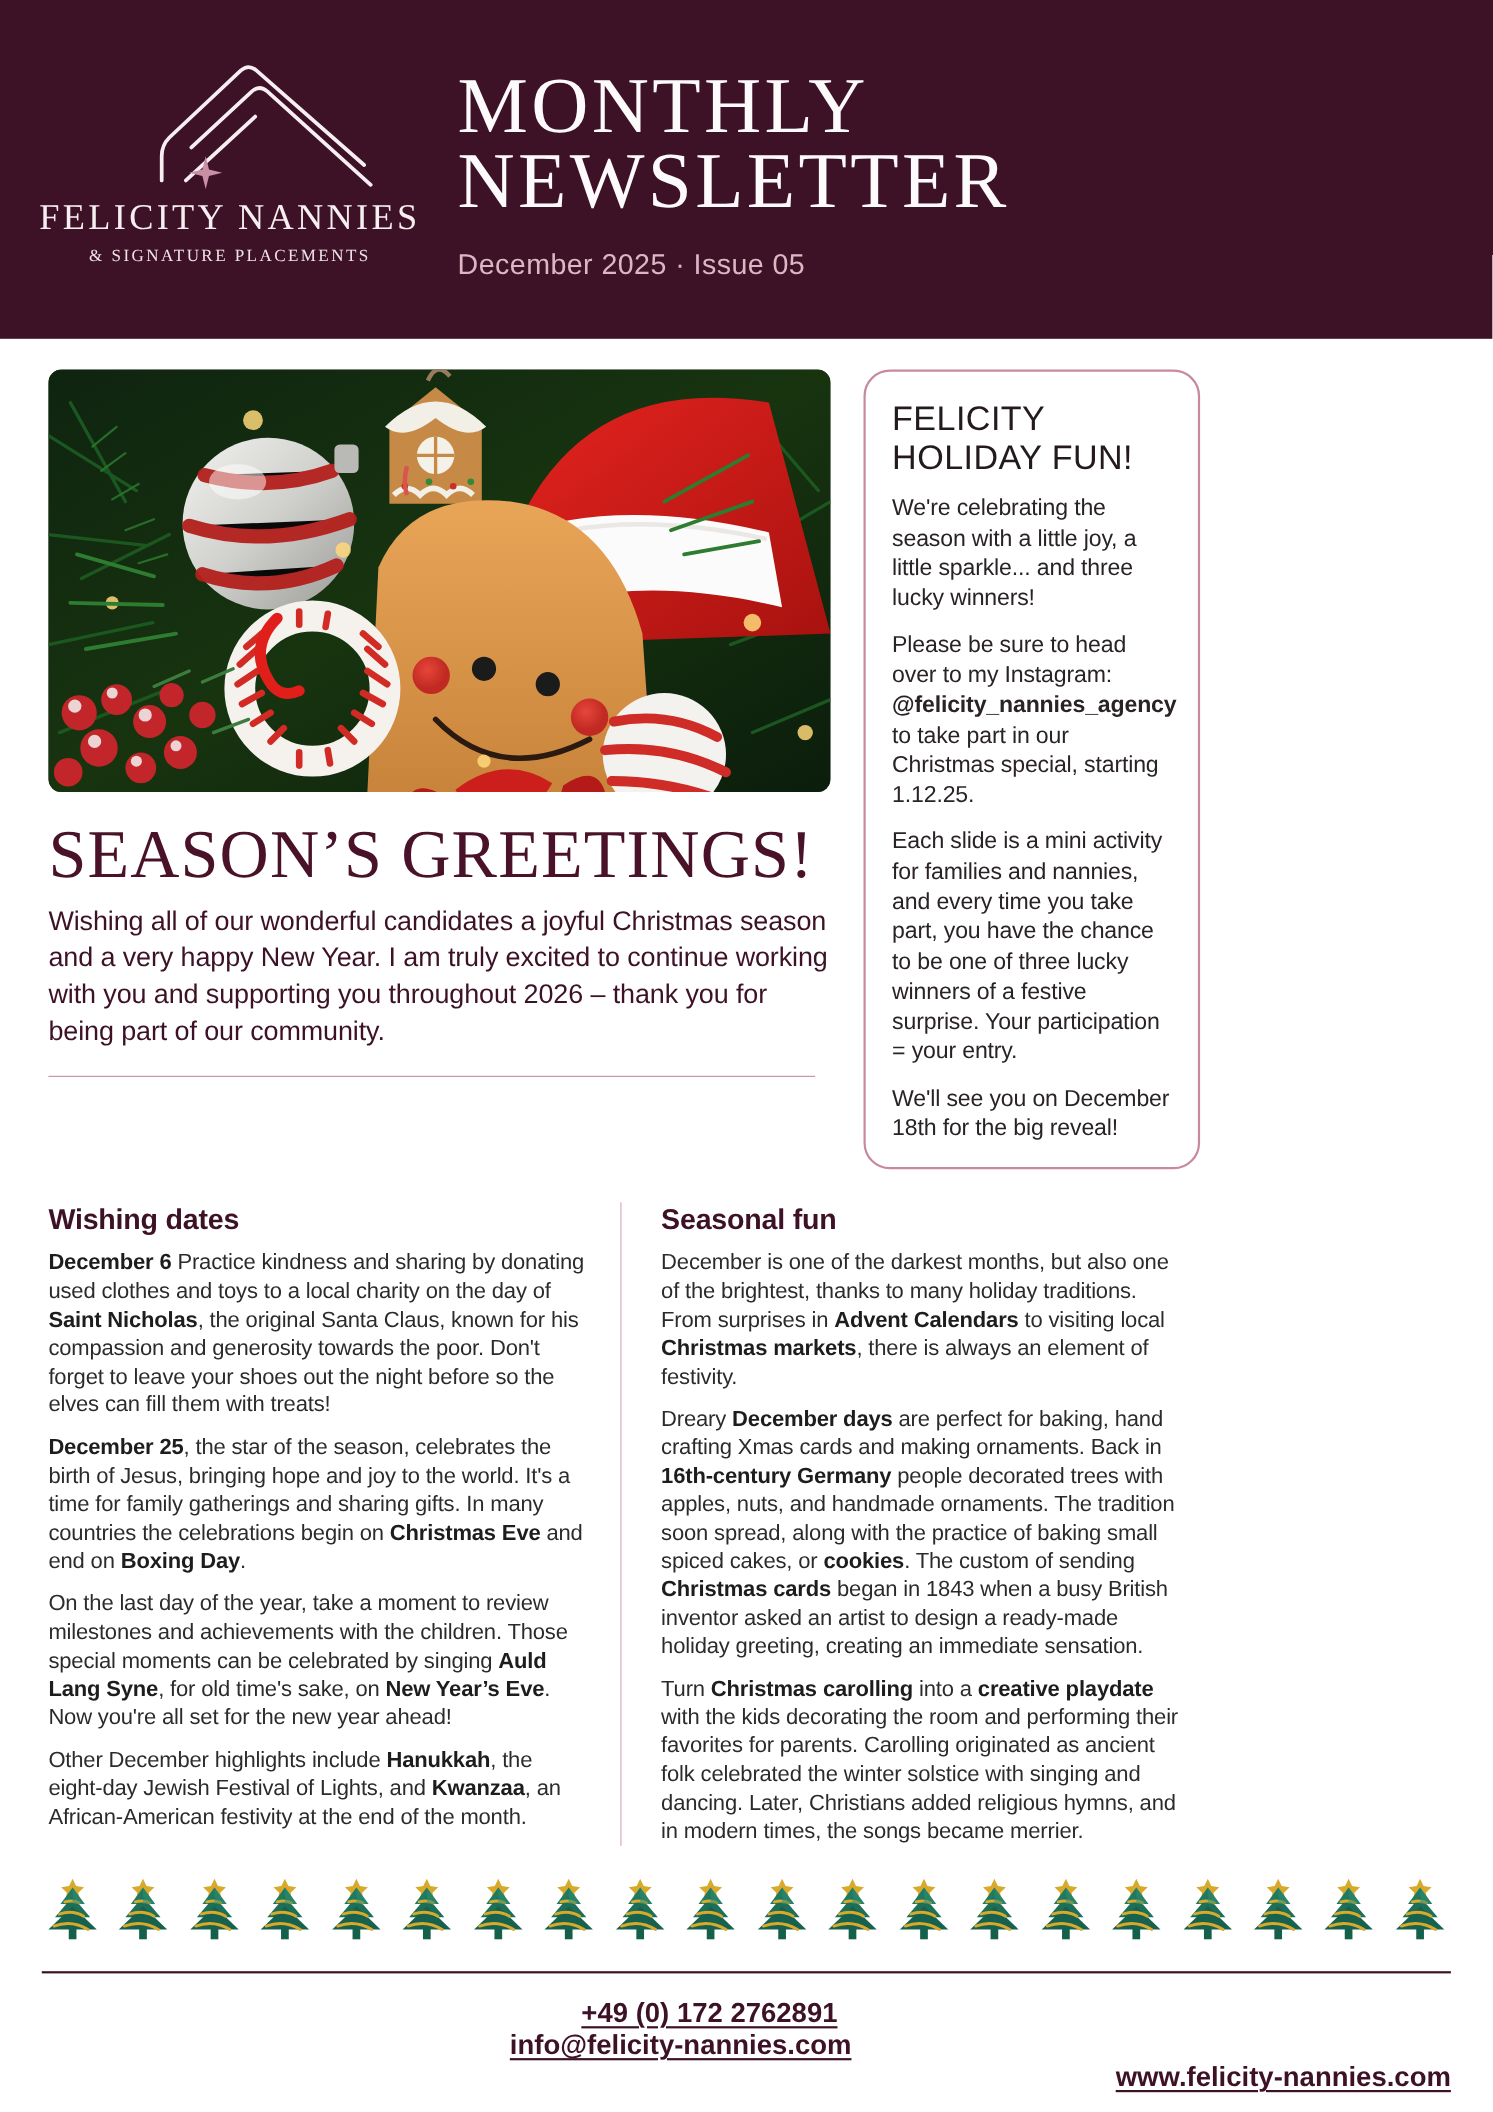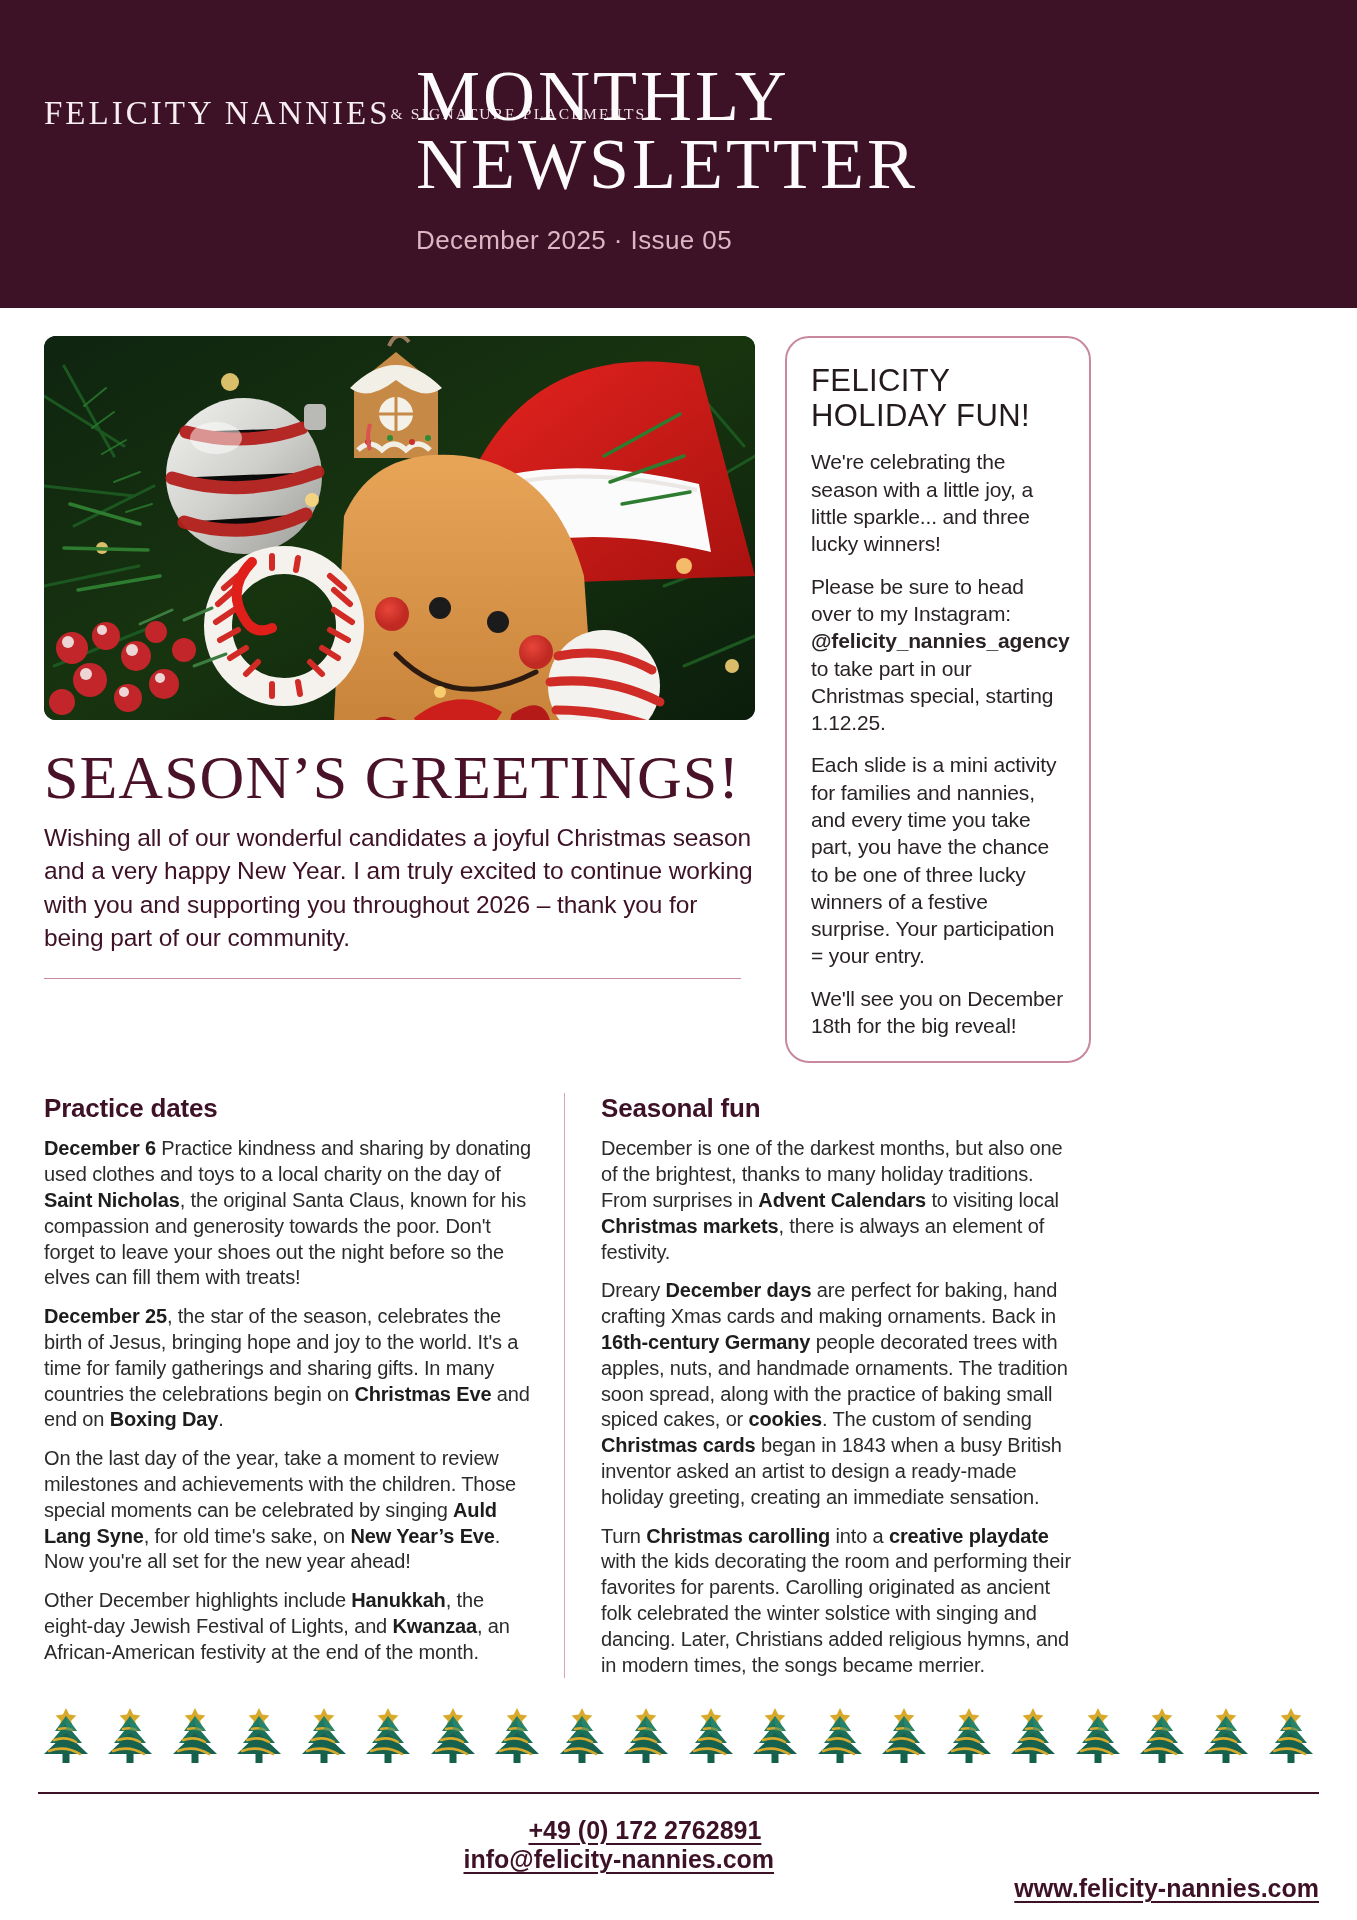--- a/index.html
+++ b/index.html
@@ -13,21 +13,21 @@
   .page { position:relative; width:1357px; height:1920px; overflow:hidden; background:#fff; }
 
   
   .header {
     height:308px;
     background:#3d1226;
     display:flex;
     align-items:flex-start;
     padding:40px 40px 0 44px;
   }
-  .logo-block { width:330px; display:flex; flex-direction:row; align-items:center; padding-top:6px; }
+  .logo-block { width:330px; display:flex; flex-direction:column; align-items:center; padding-top:6px; }
   .logo-mark { width:280px; height:128px; }
   .logo-name {
     font-family:"Liberation Serif", serif;
     font-size:33px;
     letter-spacing:3.0px;
     color:#f6eef0;
     font-weight:400;
     margin-top:6px;
     white-space:nowrap;
   }
@@ -337,21 +337,21 @@
       <p class="side-p"><span>Please be sure to head over to my Instagram: </span><b>@felicity_nannies_agency</b><span> to take part in our Christmas special, starting 1.12.25.</span></p>
 
       <p class="side-p">Each slide is a mini activity for families and nannies, and every time you take part, you have the chance to be one of three lucky winners of a festive surprise. Your participation = your entry.</p>
       <p class="side-p">We'll see you on December 18th for the big reveal!</p>
     </div>
   </div>
 
   <div class="columns">
 
     <div class="col col-left">
-      <div class="col-head">Practice dates</div>
+      <div class="col-head">Wishing dates</div>
       <div>
           <p class="col-p first"><b>December 6</b><span> Practice kindness and sharing by donating used clothes and toys to a local charity on the day of </span><b>Saint Nicholas</b><span>, the original Santa Claus, known for his compassion and generosity towards the poor. Don't forget to leave your shoes out the night before so the elves can fill them with treats!</span></p>
           <p class="col-p"><b>December 25</b><span>, the star of the season, celebrates the birth of Jesus, bringing hope and joy to the world. It's a time for family gatherings and sharing gifts. In many countries the celebrations begin on </span><b>Christmas Eve</b><span> and end on </span><b>Boxing Day</b><span>.</span></p>
           <p class="col-p"><span>On the last day of the year, take a moment to review milestones and achievements with the children. Those special moments can be celebrated by singing </span><b>Auld Lang Syne</b><span>, for old time's sake, on </span><b>New Year’s Eve</b><span>. Now you're all set for the new year ahead!</span></p>
           <p class="col-p"><span>Other December highlights include </span><b>Hanukkah</b><span>, the eight-day Jewish Festival of Lights, and </span><b>Kwanzaa</b><span>, an African-American festivity at the end of the month.</span></p>
         </div>
     </div>
 
     <div class="col col-right">
       <div class="col-head">Seasonal fun</div>

